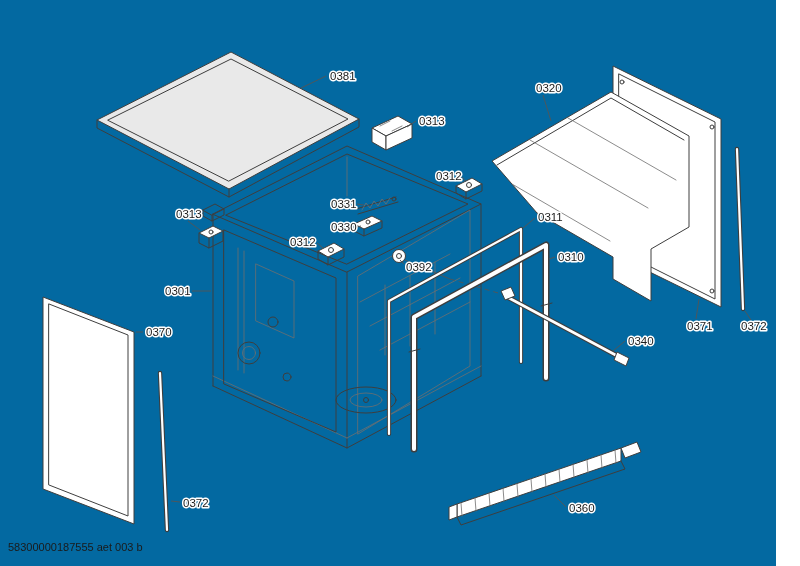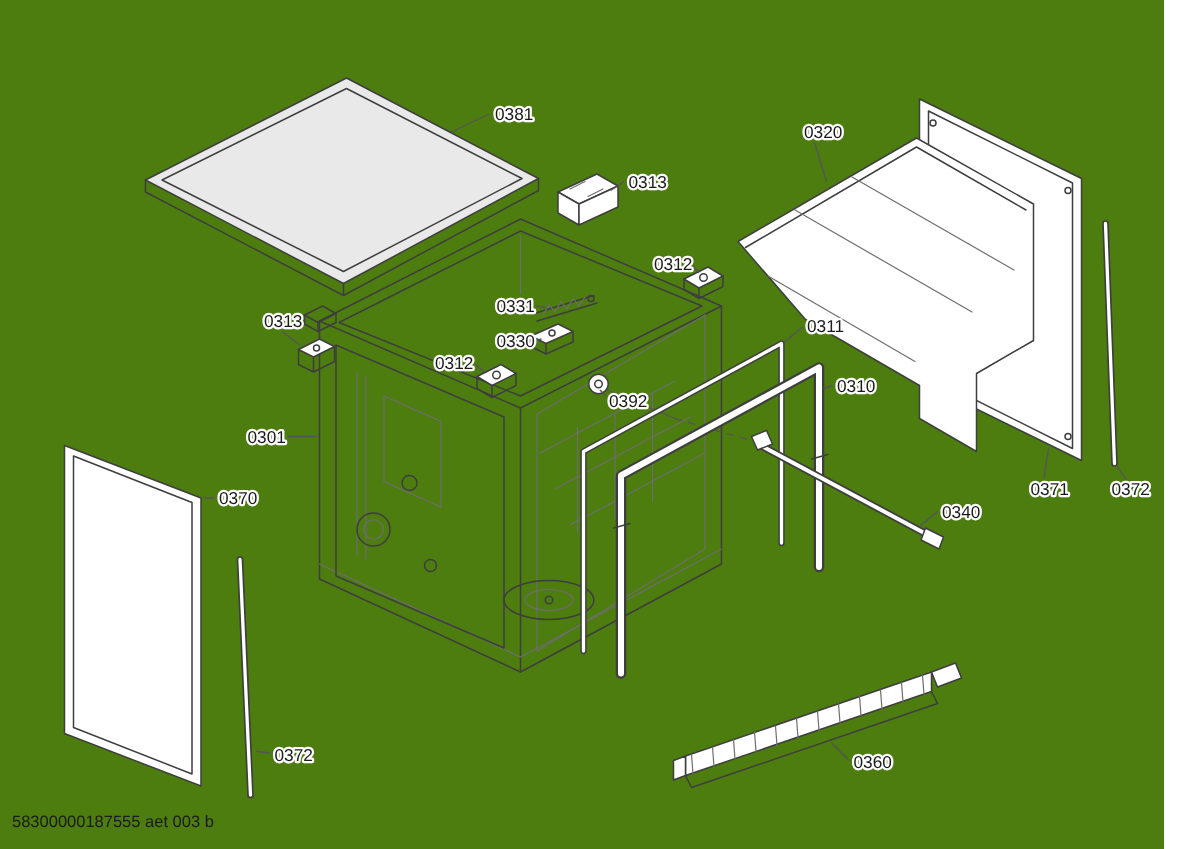--- a/index.html
+++ b/index.html
@@ -1,16 +1,16 @@
 <!DOCTYPE html>
 <html><head>
 <meta charset="utf-8">
 <style>
   html,body{margin:0;padding:0;background:#ffffff}
-  .canvas{position:relative;width:776px;height:566px;background:#4d7c0f;overflow:hidden}
+  .canvas{position:relative;width:776px;height:566px;background:#0369a1;overflow:hidden}
   svg{display:block}
   .ln{fill:none;stroke:#3e3e3e;stroke-width:1;stroke-linejoin:round;stroke-linecap:round}
   .fw{fill:#ffffff;stroke:#3e3e3e;stroke-width:1;stroke-linejoin:round}
   .outline{stroke:#3e3e3e;stroke-width:1;stroke-linejoin:round}
   .thin{fill:none;stroke:#6e6e6e;stroke-width:.8;stroke-linecap:round}
   .leader{fill:none;stroke:#555555;stroke-width:.9}
   .dash{fill:none;stroke:#555555;stroke-width:.9;stroke-dasharray:5 4}
   .do{fill:none;stroke:#3e3e3e;stroke-linejoin:round;stroke-linecap:round}
   .di{fill:none;stroke:#ffffff;stroke-linejoin:round;stroke-linecap:round}
   .lbl{font-family:"Liberation Sans","DejaVu Sans",sans-serif;font-size:11.5px;fill:#1b1b1b;

